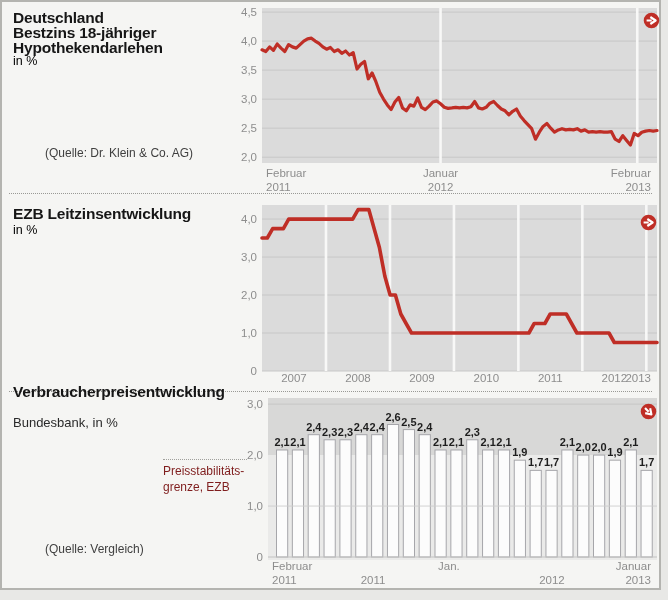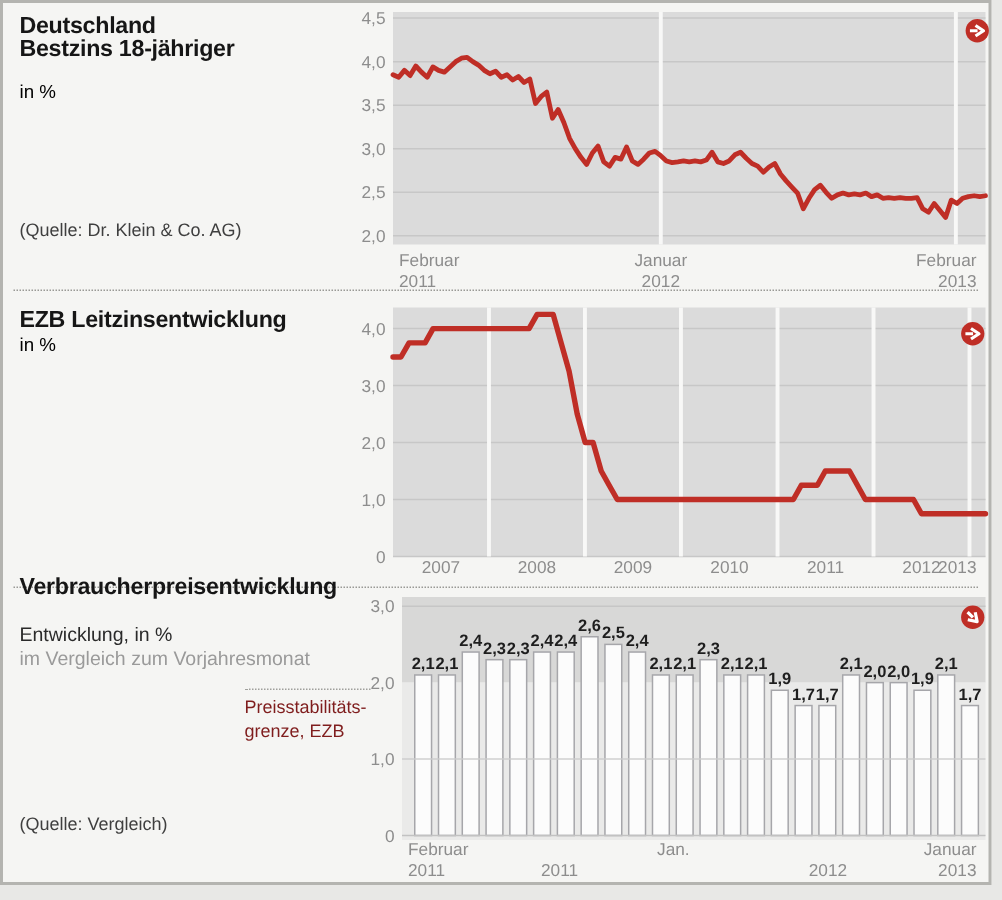--- a/index.html
+++ b/index.html
@@ -4,21 +4,21 @@
 <style>
   html,body{margin:0;padding:0;background:#e8e8e6;font-family:"Liberation Sans",sans-serif;}
   .stage{position:relative;width:668px;height:600px;overflow:hidden;background:#e8e8e6;}
   .card{position:absolute;left:0;top:0;width:661px;height:590px;box-sizing:border-box;
         background:#f5f5f3;border:2px solid #b4b4b0;}
   .abs{position:absolute;}
   .title{font-size:15.5px;font-weight:bold;color:#161616;line-height:15px;letter-spacing:-0.2px;}
   .unit{font-size:12.5px;color:#000000;}
   .subtitle{font-size:13px;color:#2a2a2a;}
   .subtitle2{font-size:13px;color:#9a9a9a;}
-  .source{font-size:12px;color:#3f3f3f;}
+  .source{font-size:12px;color:#3f3f3f;margin-left:32px;}
   .annotation{font-size:12px;color:#7f1d1d;line-height:16px;}
   .separator{border-top:1px dotted #999995;height:0;}
   .leader{border-top:1px dotted #a0a09c;height:0;}
   .trend{width:17px;height:17px;display:block;}
   .trend svg{display:block;width:17px;height:17px;}
   .rot45 svg{transform:rotate(45deg);}
   svg text.tick{font-family:"Liberation Sans",sans-serif;font-size:11.5px;fill:#8d8d8d;}
   svg text.barlabel{font-family:"Liberation Sans",sans-serif;font-size:11px;font-weight:bold;fill:#1e1e1e;}
 </style>
 </head>
@@ -137,20 +137,21 @@
       <text x="373.03" y="584" text-anchor="middle" class="tick">2011</text>
       <text x="448.885" y="570" text-anchor="middle" class="tick">Jan.</text>
       <text x="551.97" y="584" text-anchor="middle" class="tick">2012</text>
       <text x="651" y="570" text-anchor="end" class="tick">Januar</text>
       <text x="651" y="584" text-anchor="end" class="tick">2013</text>
     </svg>
 
   <div class="abs title" style="left:13px;top:10px;width:245px;">
     <div>Deutschland</div>
     <div>Bestzins 18-jähriger</div>
+    <div>Hypothekendarlehen</div>
   </div>
   <div class="abs unit" style="left:13px;top:54px;">in %</div>
   <div class="abs source" style="left:13px;top:146px;">(Quelle: Dr. Klein &amp; Co. AG)</div>
   <span class="abs trend" style="left:643px;top:12px;">
     <svg viewBox="0 0 16 16">
         <circle cx="8" cy="8" r="7.3" fill="#bf2e26"></circle>
         <path d="M3.4 8 H8.2 M6.9 4.7 L11.9 8 L6.9 11.3" fill="none" stroke="#ffffff" stroke-width="2" stroke-linejoin="round"></path>
       </svg>
   </span>
 
@@ -165,22 +166,21 @@
         <circle cx="8" cy="8" r="7.3" fill="#bf2e26"></circle>
         <path d="M3.4 8 H8.2 M6.9 4.7 L11.9 8 L6.9 11.3" fill="none" stroke="#ffffff" stroke-width="2" stroke-linejoin="round"></path>
       </svg>
   </span>
 
   <div class="abs separator" style="left:9px;top:391px;width:643px;"></div>
 
   <div class="abs title" style="left:13px;top:384px;width:250px;">
     <div>Verbraucherpreisentwicklung</div>
   </div>
-  <div class="abs subtitle" style="left:13px;top:415px;">Entwicklung, in %</div>
-  <div class="abs subtitle2" style="left:13px;top:431px;">im Vergleich zum Vorjahresmonat</div>
+  <div class="abs subtitle" style="left:13px;top:415px;">Bundesbank, in %</div>
   <div class="abs leader" style="left:163px;top:459px;width:84px;"></div>
   <div class="abs annotation" style="left:163px;top:463px;">
     <div>Preisstabilitäts-</div>
     <div>grenze, EZB</div>
   </div>
   <div class="abs source" style="left:13px;top:542px;">(Quelle: Vergleich)</div>
   <span class="abs trend rot45" style="left:640px;top:403px;">
     <svg viewBox="0 0 16 16">
         <circle cx="8" cy="8" r="7.3" fill="#bf2e26"></circle>
         <path d="M3.4 8 H8.2 M6.9 4.7 L11.9 8 L6.9 11.3" fill="none" stroke="#ffffff" stroke-width="2" stroke-linejoin="round"></path>

